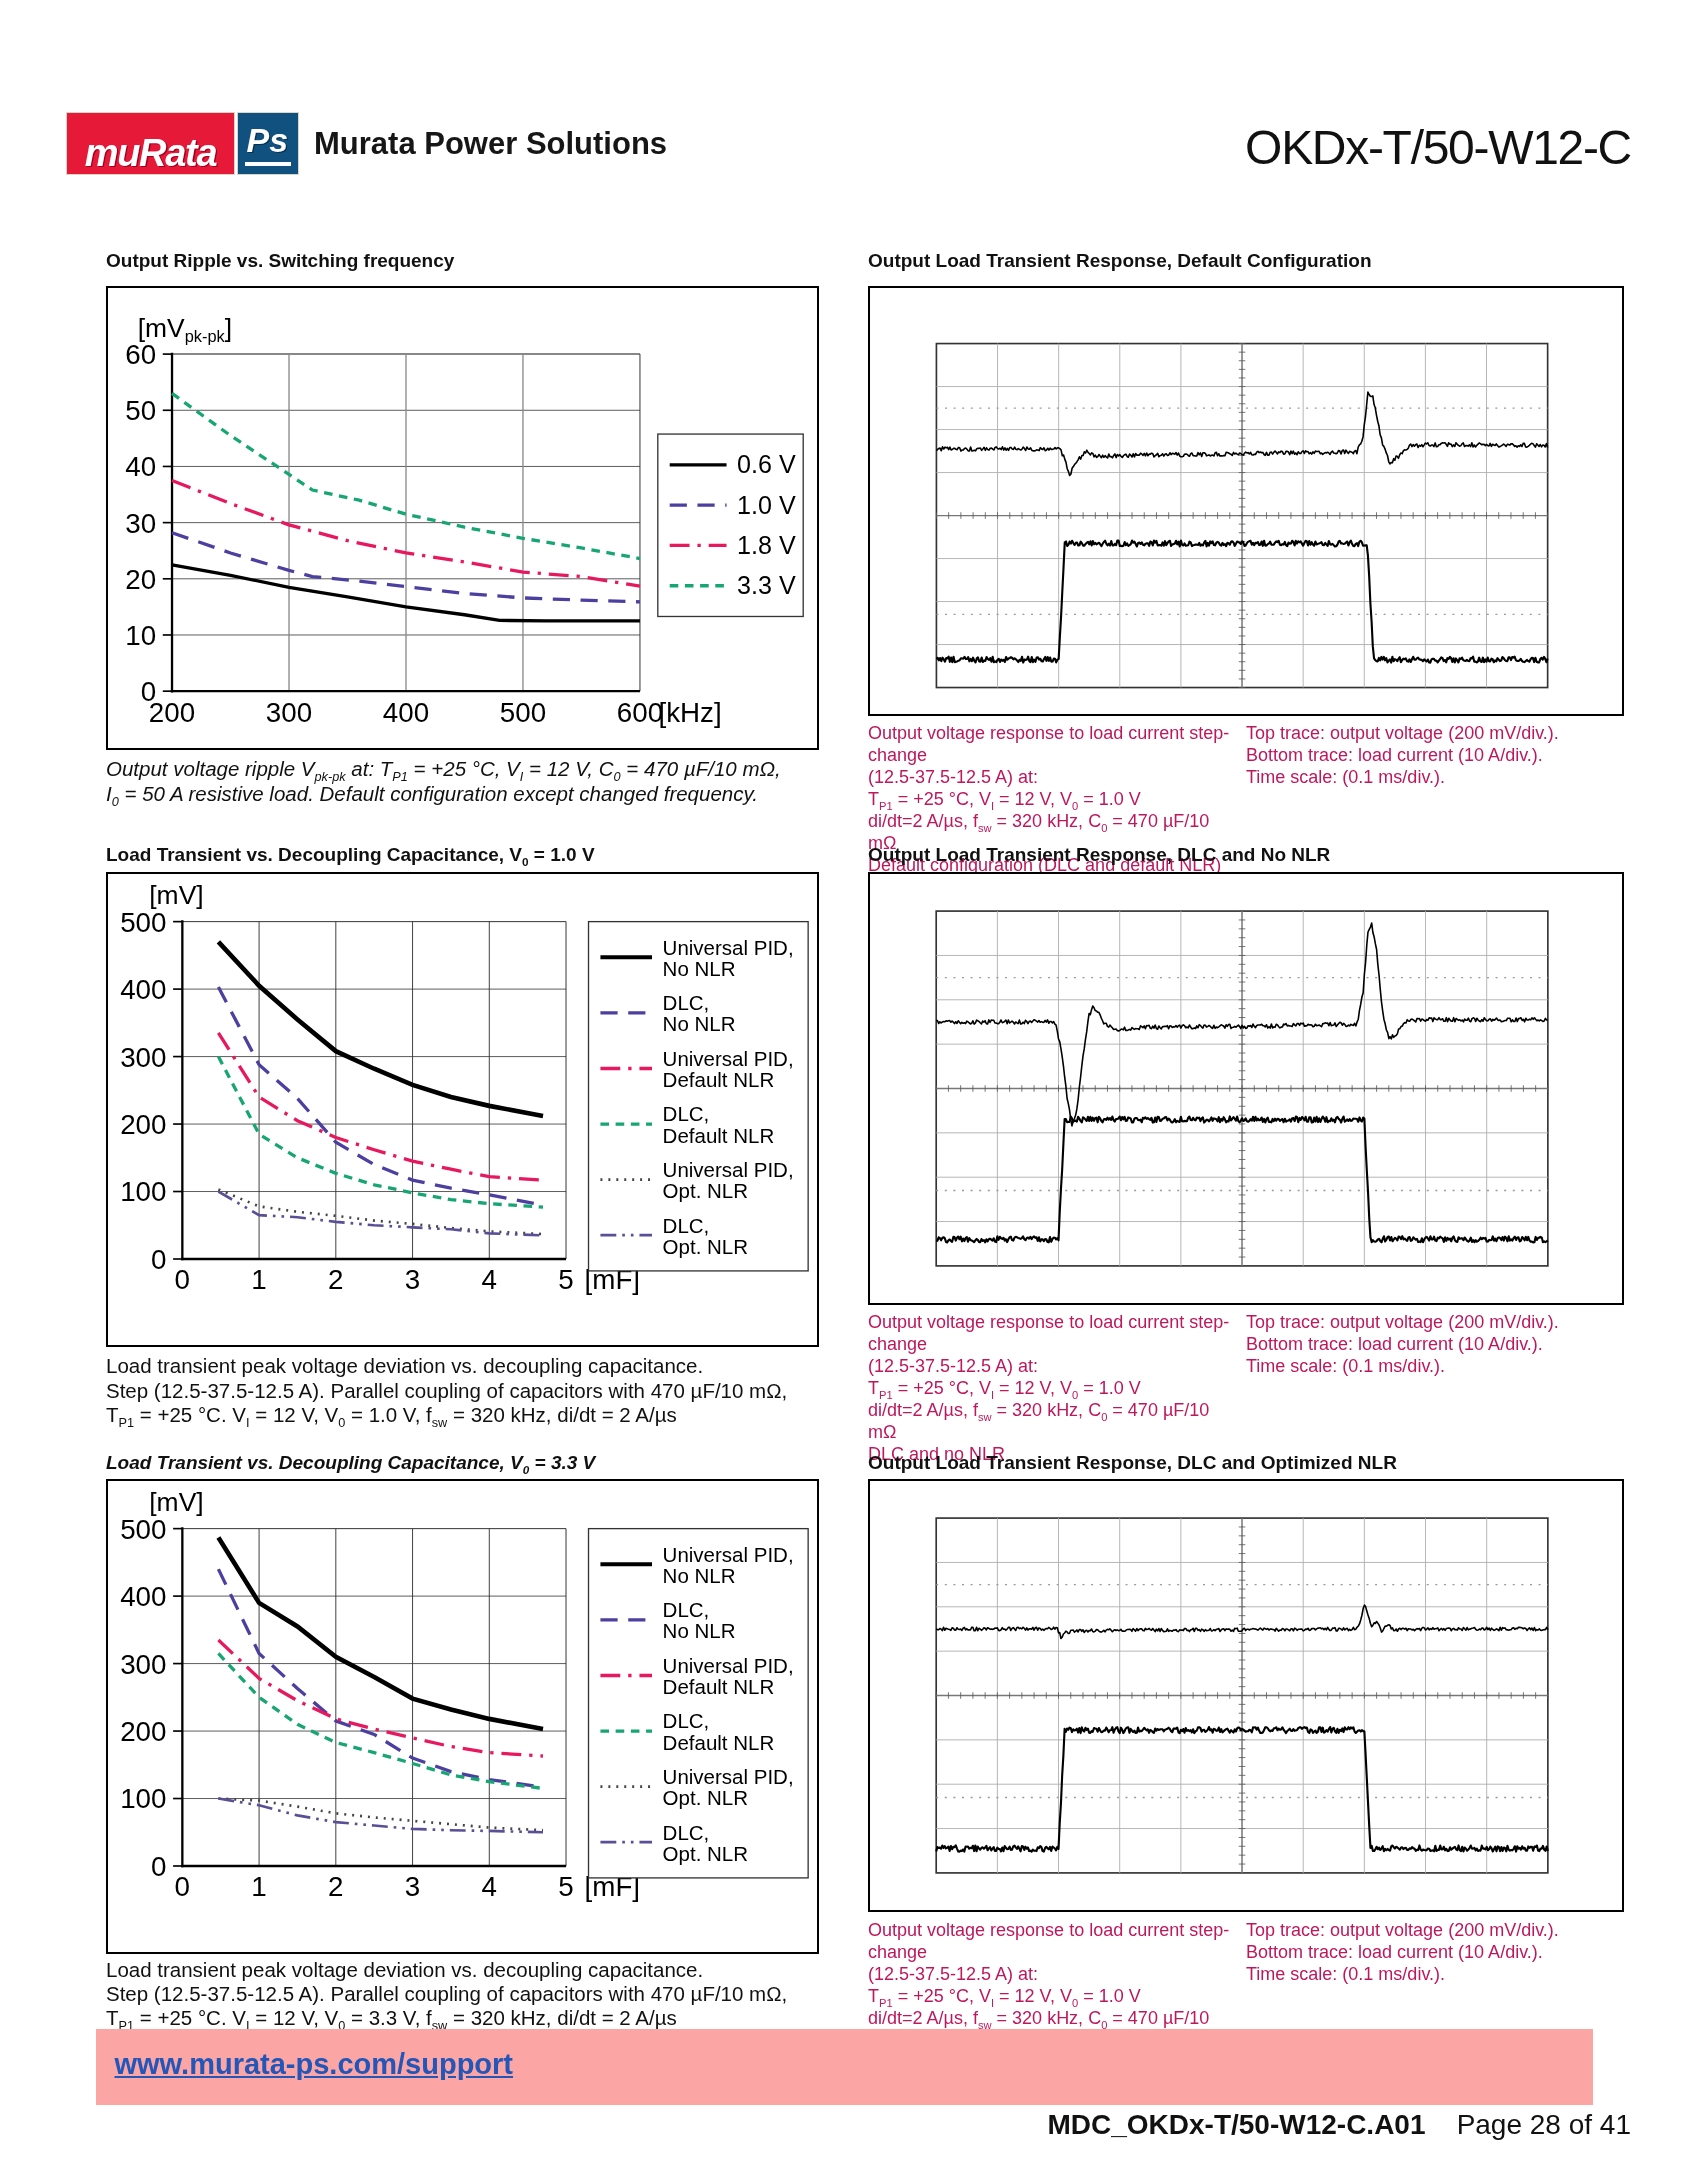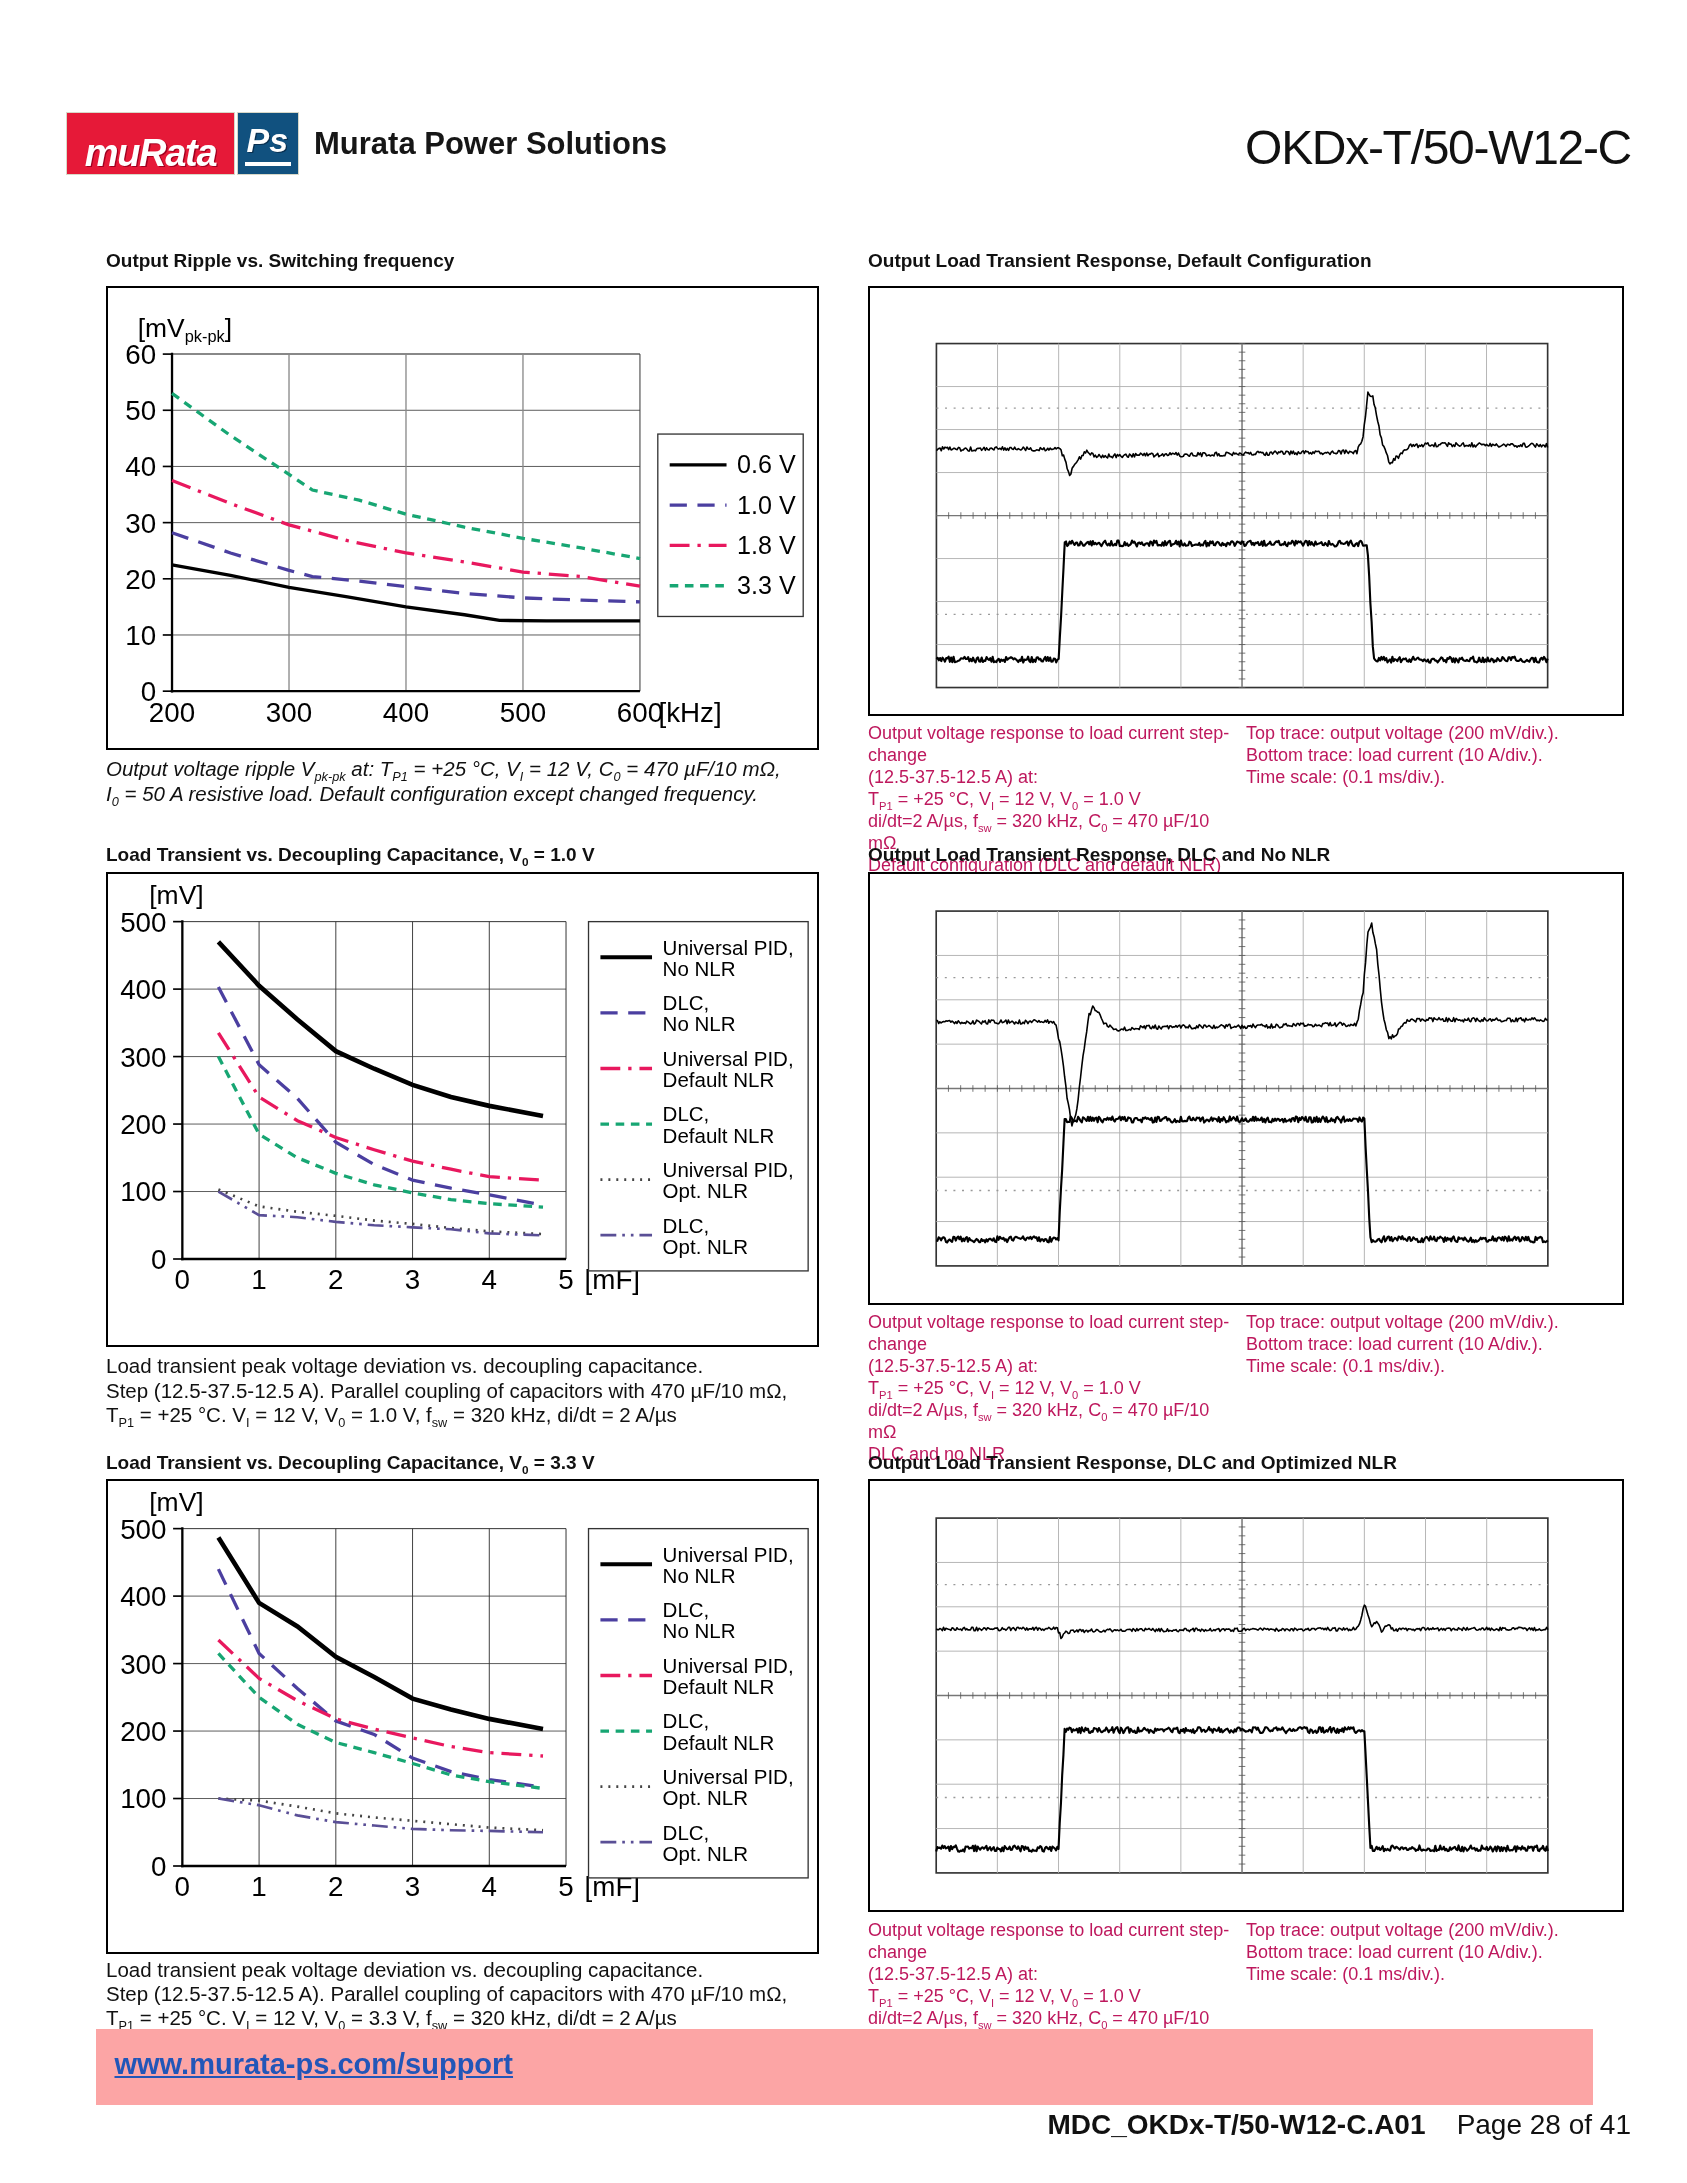--- a/index.html
+++ b/index.html
@@ -434,21 +434,21 @@
       <div>di/dt=2 A/µs, f<sub>sw</sub> = 320 kHz, C<sub>0</sub> = 470 µF/10 mΩ</div>
       <div>DLC and no NLR</div>
     </div>
     <div class="cap-col-r">
       <div>Top trace: output voltage (200 mV/div.).</div>
       <div>Bottom trace: load current (10 A/div.).</div>
       <div>Time scale: (0.1 ms/div.).</div>
     </div>
   </div>
 
-  <div class="fig-title" style="left:106px;top:1452px;">Load Transient vs. Decoupling Capacitance, V<sub>0</sub> = 3.3 V</div>
+  <div class="fig-title" style="left:106px;top:1452px;font-style:italic;">Load Transient vs. Decoupling Capacitance, V<sub>0</sub> = 3.3 V</div>
   <div class="fig-box" style="left:106px;top:1479px;width:709px;height:471px;">
     <svg width="709" height="471" viewBox="0 0 1071 712" style="font-family: &quot;Liberation Sans&quot;, sans-serif;">
         <line x1="112" y1="480" x2="692" y2="480" stroke="#333" stroke-width="1.2"></line>
         <line x1="112" y1="378" x2="692" y2="378" stroke="#333" stroke-width="1.2"></line>
         <line x1="112" y1="276" x2="692" y2="276" stroke="#333" stroke-width="1.2"></line>
         <line x1="112" y1="174" x2="692" y2="174" stroke="#333" stroke-width="1.2"></line>
         <line x1="112" y1="72" x2="692" y2="72" stroke="#333" stroke-width="1.5"></line>
         <line x1="228" y1="72" x2="228" y2="582" stroke="#333" stroke-width="1.4"></line>
         <line x1="344" y1="72" x2="344" y2="582" stroke="#333" stroke-width="1.4"></line>
         <line x1="460" y1="72" x2="460" y2="582" stroke="#333" stroke-width="1.4"></line>

